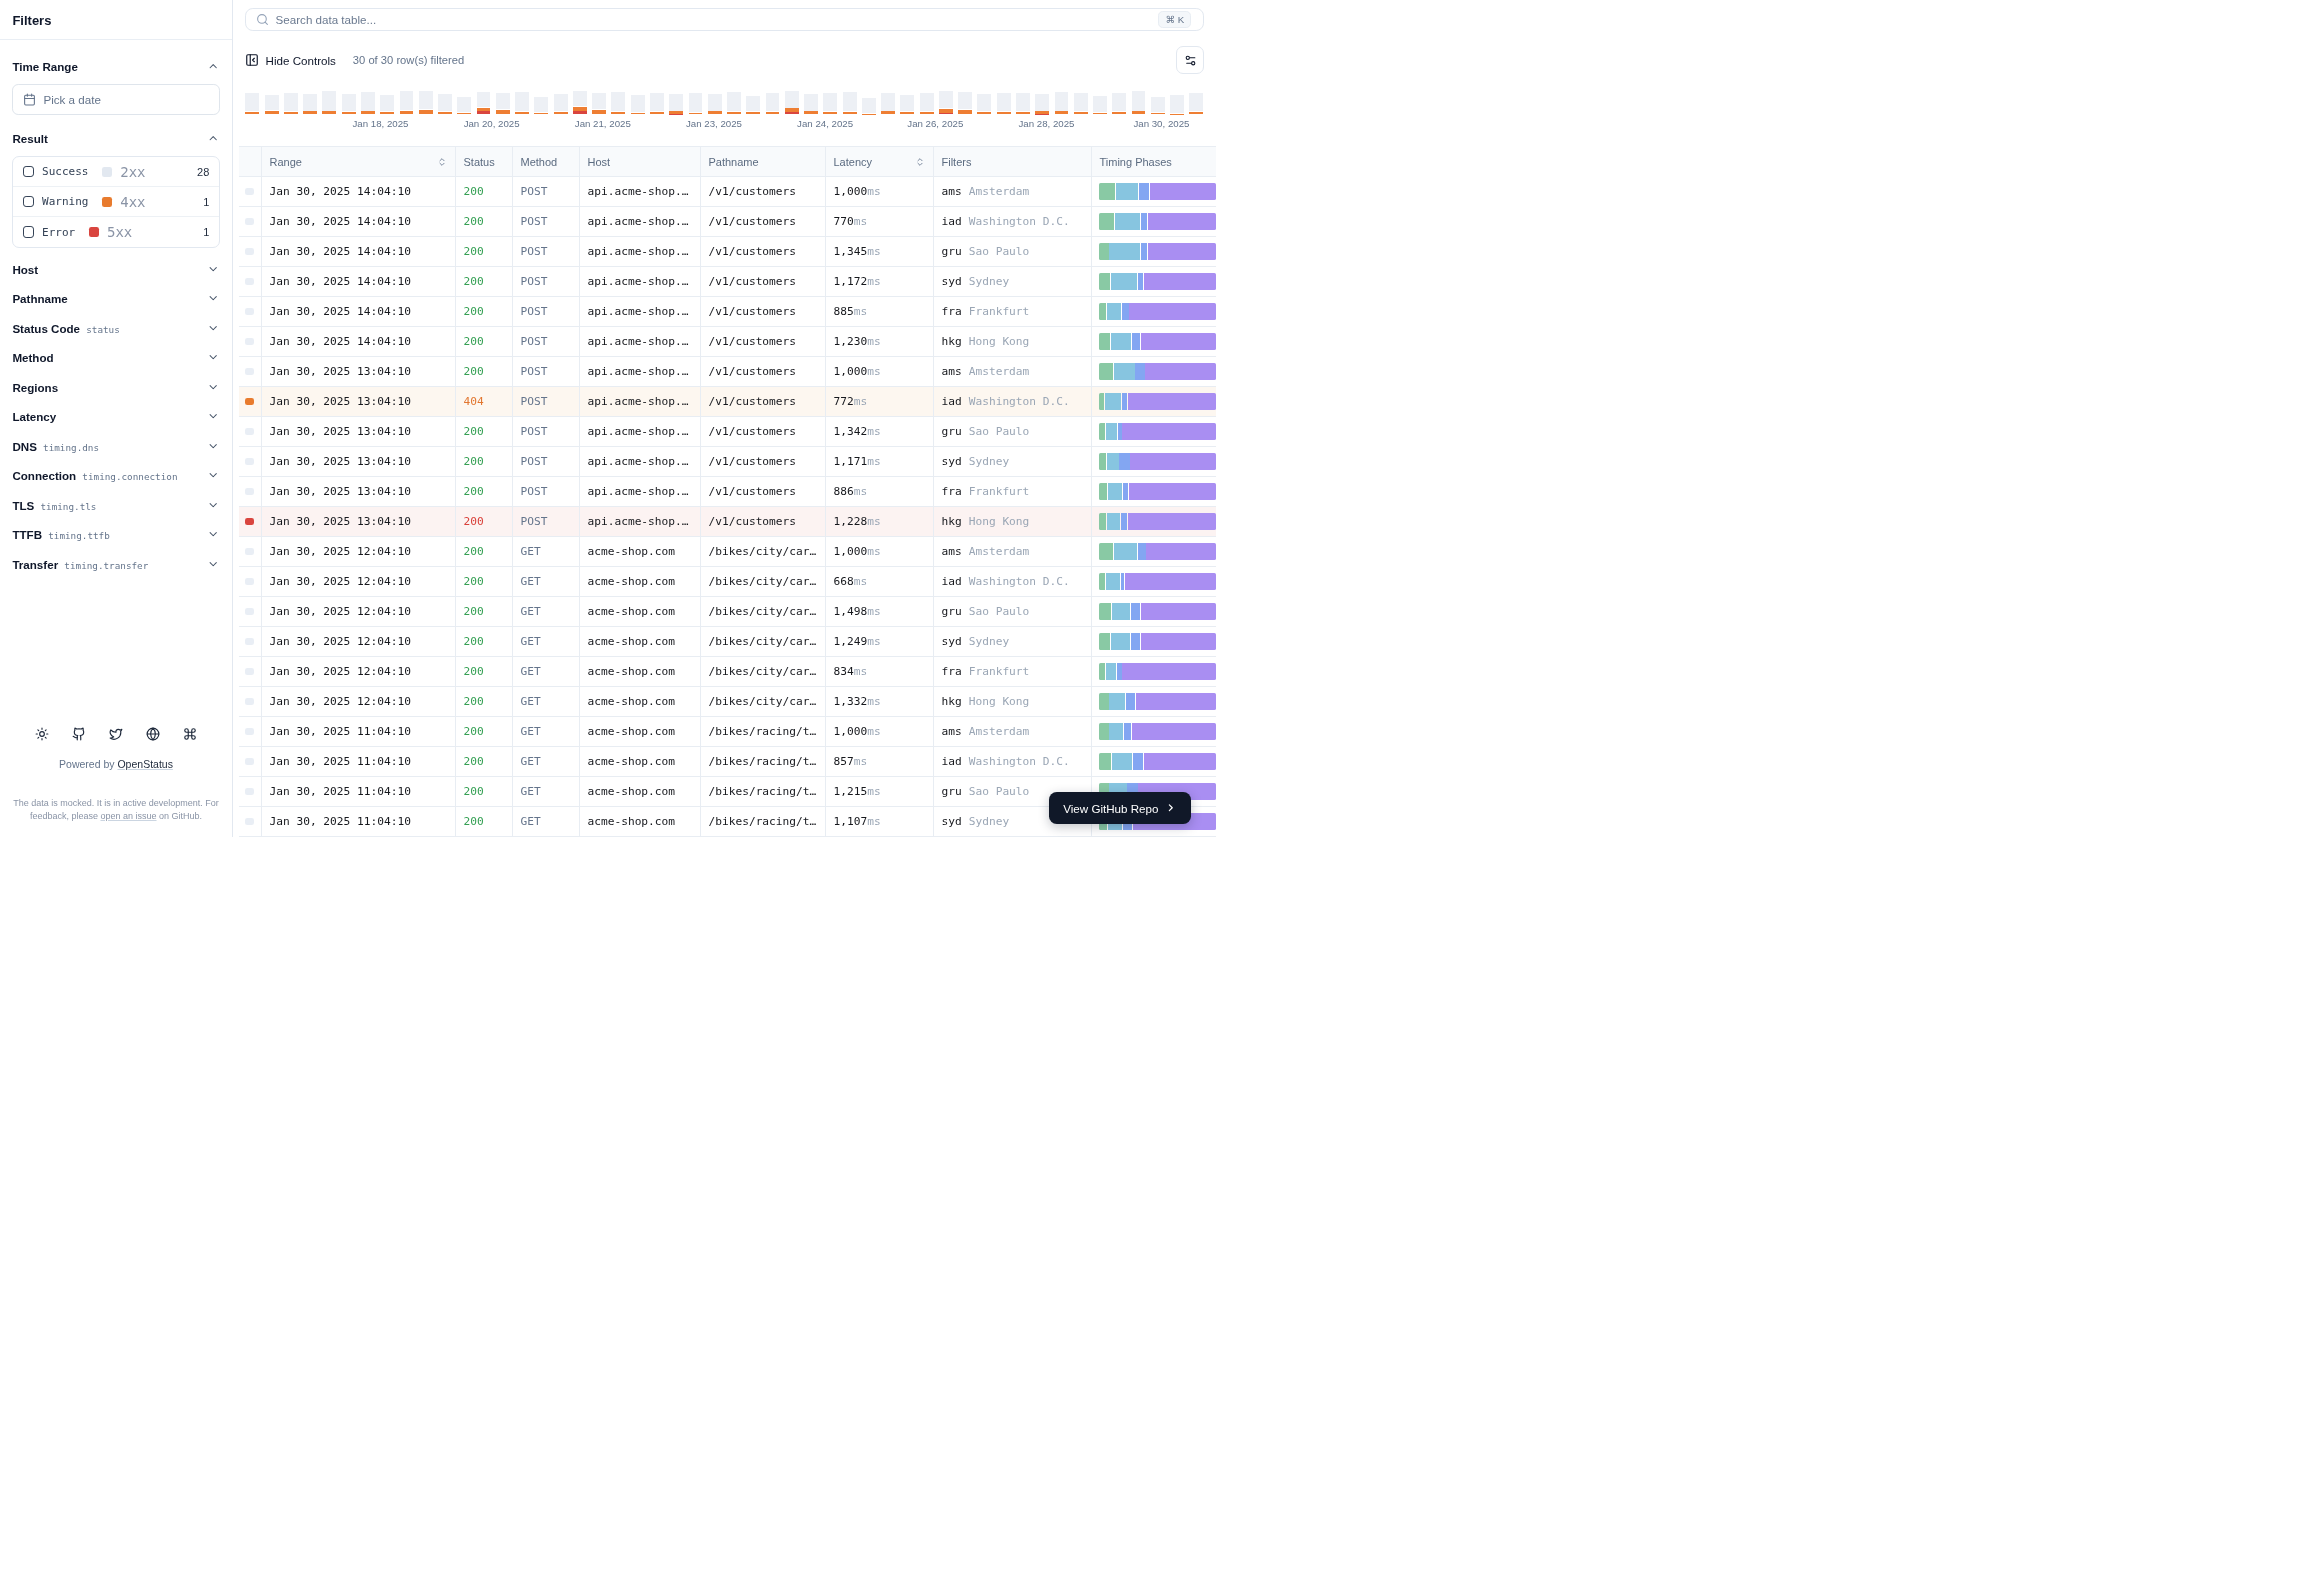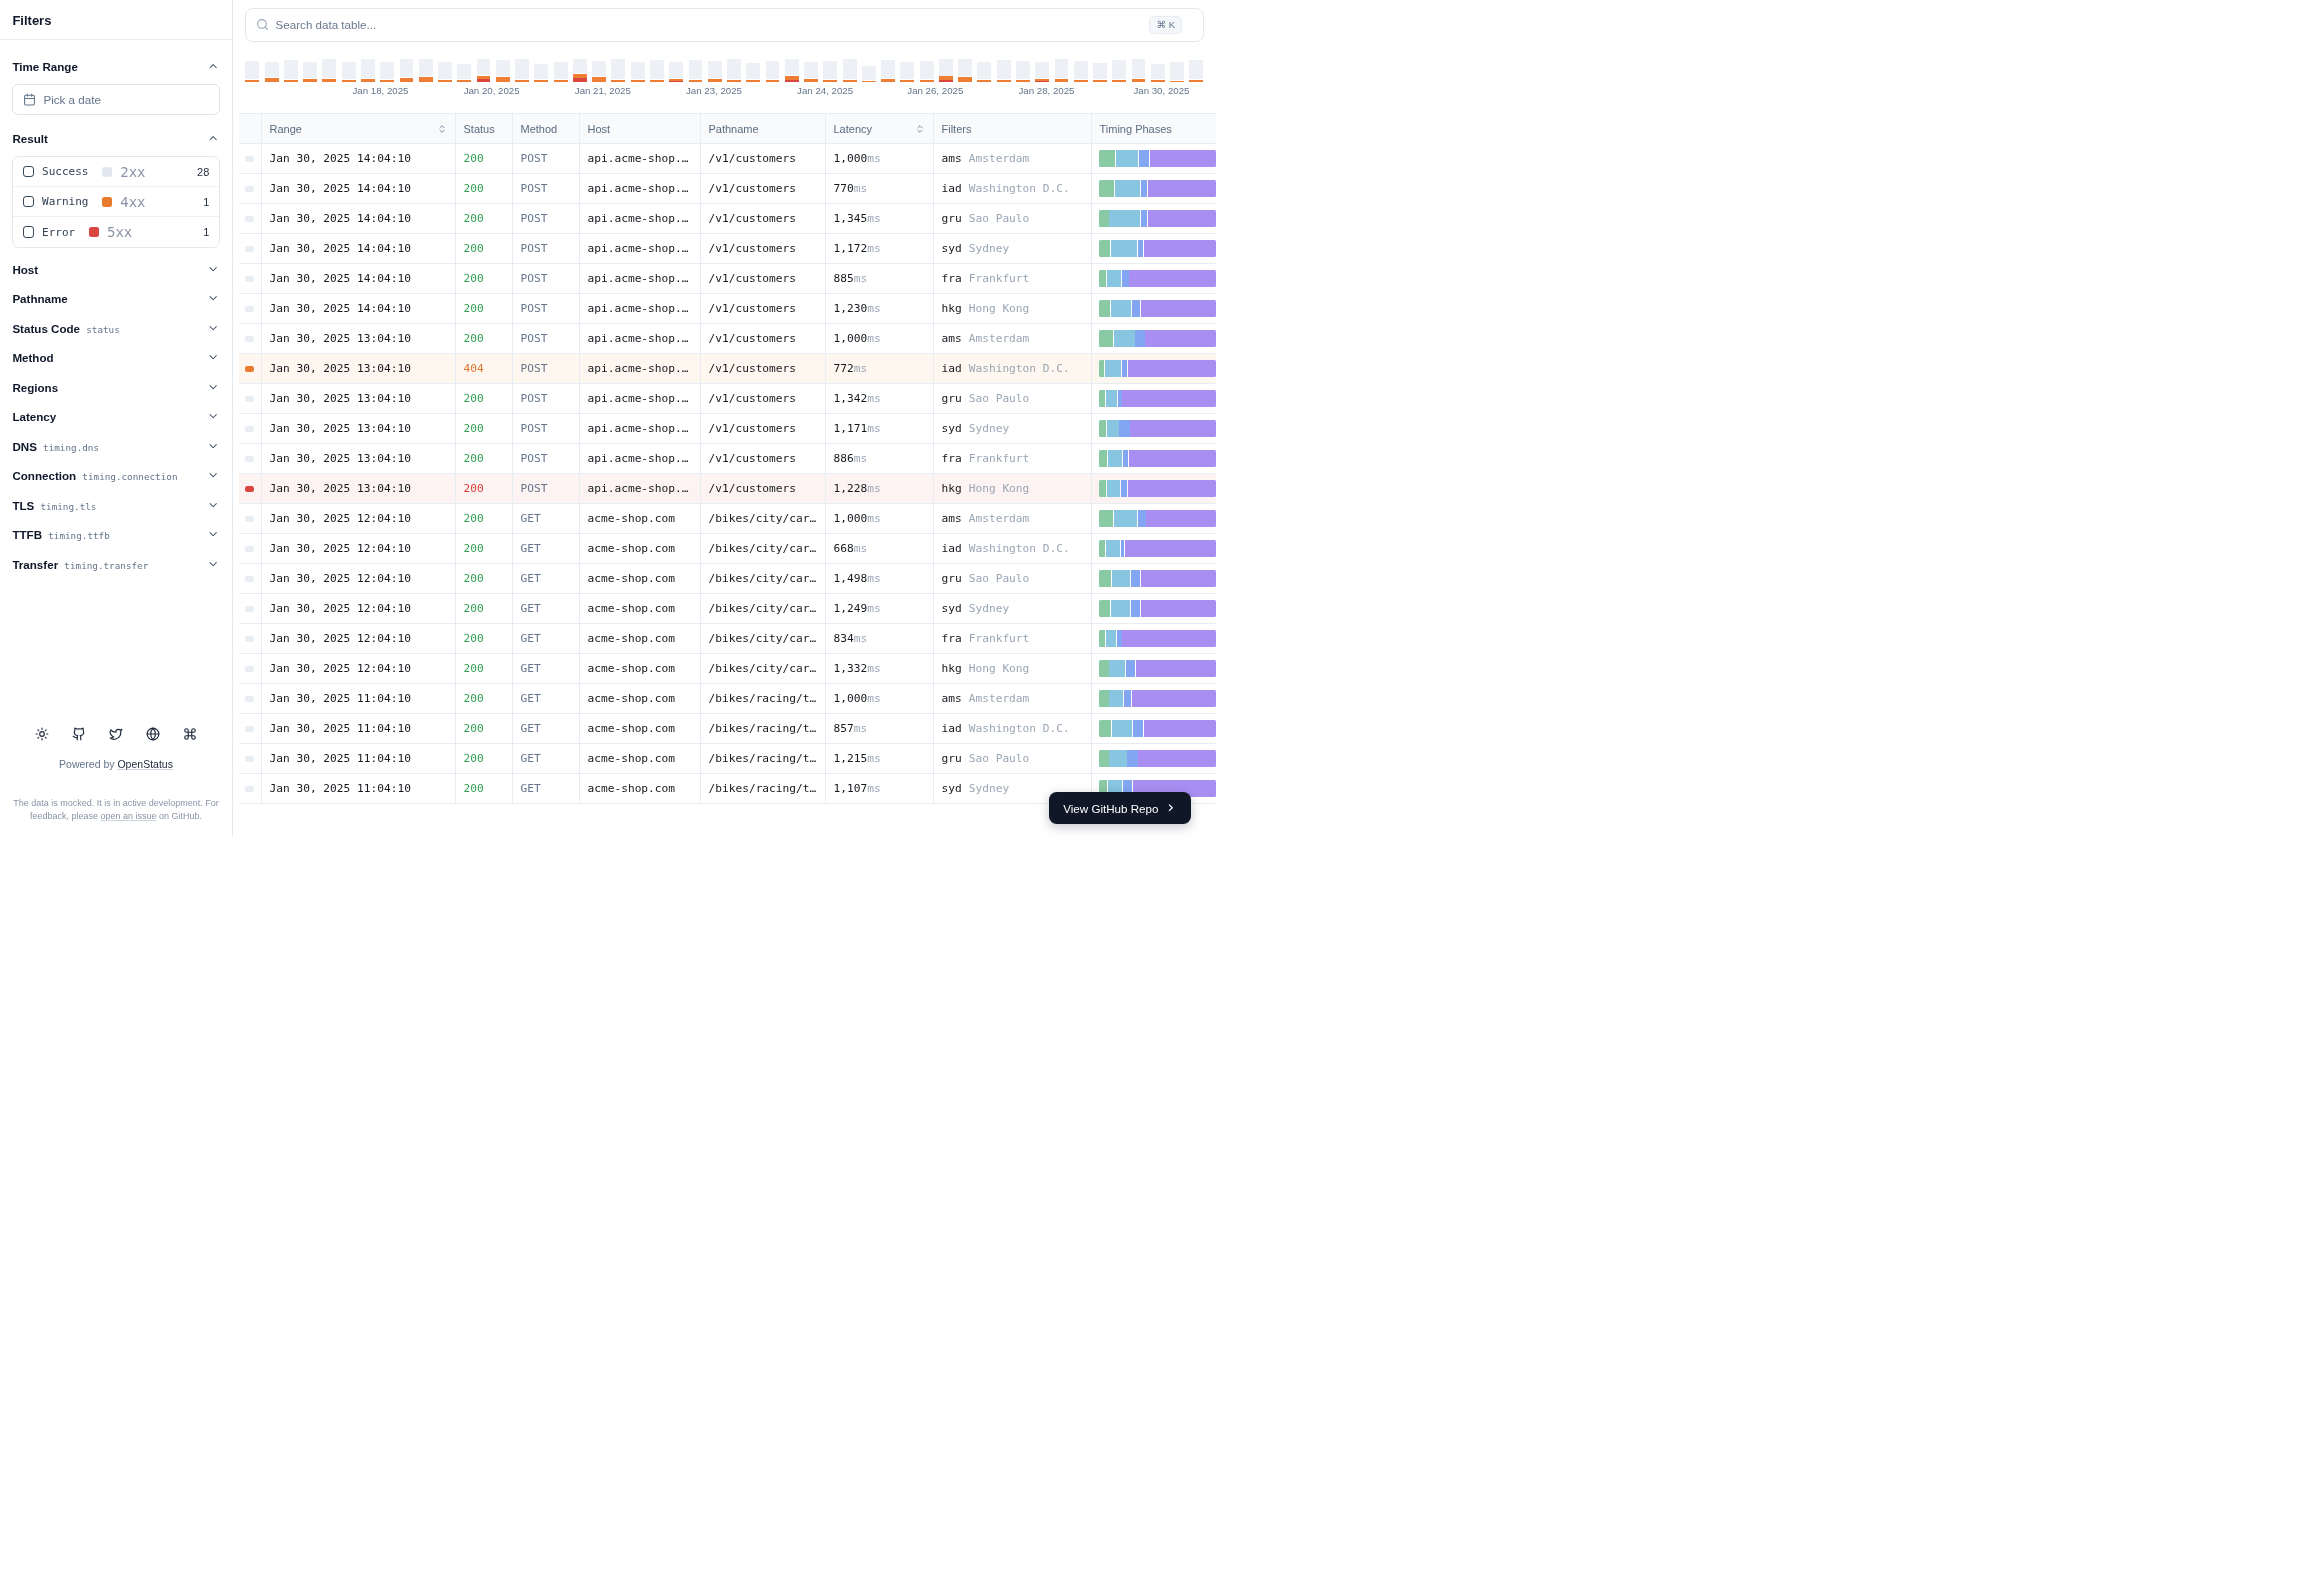--- a/index.html
+++ b/index.html
@@ -36,21 +36,21 @@
   .sb-icons { display:flex; justify-content:center; gap:23px; margin-bottom:17px; }
   .sb-icons .icn { width:14px; height:14px; color:#1e293b; cursor:pointer; }
   .powered { text-align:center; font-size:10.5px; color:#64748b; margin-bottom:27px; }
   .powered a { color:#1e293b; text-decoration:underline; text-decoration-color:#cbd5e1; cursor:pointer; }
   .mock-note { text-align:center; font-size:9px; color:#8a94a6; line-height:1.45; }
   .mock-note u { text-decoration:underline; text-decoration-color:#cbd5e1; cursor:pointer; }
 
   
   .main { flex:1; position:relative; overflow:hidden; display:flex; flex-direction:column; }
   .searchbar { margin:7.8px 11.6px 0; height:34px; border:0.8px solid #e2e8f0; border-radius:7.8px;
-    display:flex; align-items:center; padding:0 21px 0 10px; gap:7px; }
+    display:flex; align-items:center; padding:0 12px 0 10px; gap:7px; }
   .searchbar svg { width:13px; height:13px; color:#94a3b8; flex:none; }
   .searchbar input { flex:1; border:none; outline:none; font-size:11.6px; color:#0f172a; background:transparent; }
   .searchbar input::placeholder { color:#6b7a90; }
   .kbd { background:#f4f7fa; border:0.8px solid #e8edf3; border-radius:4.7px; font-size:9.7px;
     color:#64748b; padding:2.3px 6.2px; white-space:nowrap; }
   .controls { display:flex; align-items:center; margin:15.5px 11.6px 0; height:28px; }
   .hide-btn { display:flex; align-items:center; gap:7px; font-size:11.6px; font-weight:500;
     color:#0f172a; cursor:pointer; background:none; border:none; font-family:inherit; }
   .hide-btn svg { width:14px; height:14px; }
   .filtered { margin-left:17px; font-size:11.2px; color:#64748b; }
@@ -291,20 +291,39 @@
 
     <div class="searchbar">
       <svg viewBox="0 0 24 24" fill="none" stroke="currentColor" stroke-width="2" stroke-linecap="round" stroke-linejoin="round">
           <circle cx="11" cy="11" r="8"></circle>
           <path d="m21 21-4.3-4.3"></path>
         </svg>
       <input placeholder="Search data table..." style="">
       <span class="kbd">⌘ K</span>
     </div>
 
+    <div class="controls">
+      <button class="hide-btn">
+        <svg viewBox="0 0 24 24" fill="none" stroke="currentColor" stroke-width="2" stroke-linecap="round" stroke-linejoin="round">
+            <rect x="3" y="3" width="18" height="18" rx="2"></rect>
+            <path d="M9 3v18"></path>
+            <path d="m16 15-3-3 3-3"></path>
+          </svg>
+        <span>Hide Controls</span>
+      </button>
+      <span class="filtered">30 of 30 row(s) filtered</span>
+      <button class="settings-btn">
+        <svg viewBox="0 0 24 24" fill="none" stroke="currentColor" stroke-width="2" stroke-linecap="round" stroke-linejoin="round">
+            <path d="M20 7h-9"></path>
+            <path d="M14 17H5"></path>
+            <circle cx="17" cy="17" r="3"></circle>
+            <circle cx="7" cy="7" r="3"></circle>
+          </svg>
+      </button>
+    </div>
 
     <div class="chart">
       <div class="bars" id="bars">
           <div class="cbar">
     <div class="cb-gray" style="height: 18px;"></div>
     <div class="cb-orange" style="height: 2.3px;"></div>
 
   </div>
           <div class="cbar">
     <div class="cb-gray" style="height: 14.7px;"></div>

